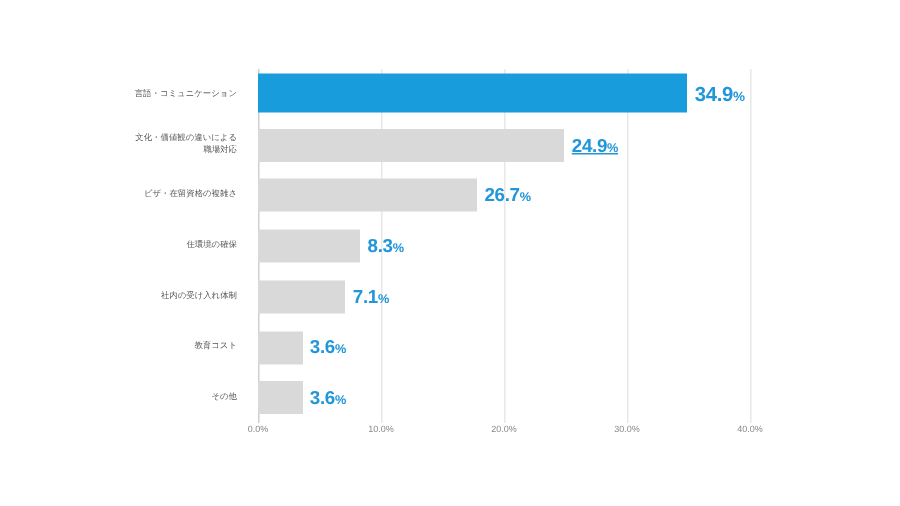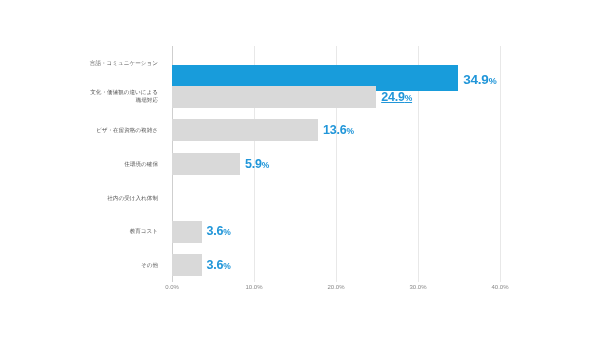--- a/index.html
+++ b/index.html
@@ -148,35 +148,39 @@
 
   <div class="plot">
     <div class="gridlines">
         <div class="gridline axis-line" style="left: 0px;"></div>
         <div class="gridline" style="left: 82px;"></div>
         <div class="gridline" style="left: 164px;"></div>
         <div class="gridline" style="left: 246px;"></div>
         <div class="gridline" style="left: 328px;"></div>
       </div>
     <div class="bars">
-        <div class="bar-row highlight-row" style="top: 16px; height: 33.7143px;">
+        <div class="bar-row highlight-row" style="top: 0px; height: 33.7143px;">
           <div class="bar highlight" style="width: 286.18px;"></div>
           <div class="bar-value" style="left: 291.18px;"><span>34.9</span><span class="pct">%</span></div>
         </div>
         <div class="bar-row" style="top: 33.7143px; height: 33.7143px;">
           <div class="bar" style="width: 204.18px;"></div>
           <div class="bar-value" style="left: 209.18px; text-decoration: underline;"><span>24.9</span><span class="pct">%</span></div>
         </div>
         <div class="bar-row" style="top: 67.4286px; height: 33.7143px;">
           <div class="bar" style="width: 145.96px;"></div>
-          <div class="bar-value" style="left: 150.96px;"><span>13.6</span><span class="pct">%</span></div>
+          <div class="bar-value" style="left: 150.96px;"><span>26.7</span><span class="pct">%</span></div>
         </div>
         <div class="bar-row" style="top: 101.143px; height: 33.7143px;">
           <div class="bar" style="width: 68.06px;"></div>
-          <div class="bar-value" style="left: 73.06px;"><span>5.9</span><span class="pct">%</span></div>
+          <div class="bar-value" style="left: 73.06px;"><span>8.3</span><span class="pct">%</span></div>
+        </div>
+        <div class="bar-row" style="top: 134.857px; height: 33.7143px;">
+          <div class="bar" style="width: 58.22px;"></div>
+          <div class="bar-value" style="left: 63.22px;"><span>7.1</span><span class="pct">%</span></div>
         </div>
         <div class="bar-row" style="top: 168.571px; height: 33.7143px;">
           <div class="bar" style="width: 29.52px;"></div>
           <div class="bar-value" style="left: 34.52px;"><span>3.6</span><span class="pct">%</span></div>
         </div>
         <div class="bar-row" style="top: 202.286px; height: 33.7143px;">
           <div class="bar" style="width: 29.52px;"></div>
           <div class="bar-value" style="left: 34.52px;"><span>3.6</span><span class="pct">%</span></div>
         </div>
       </div>

